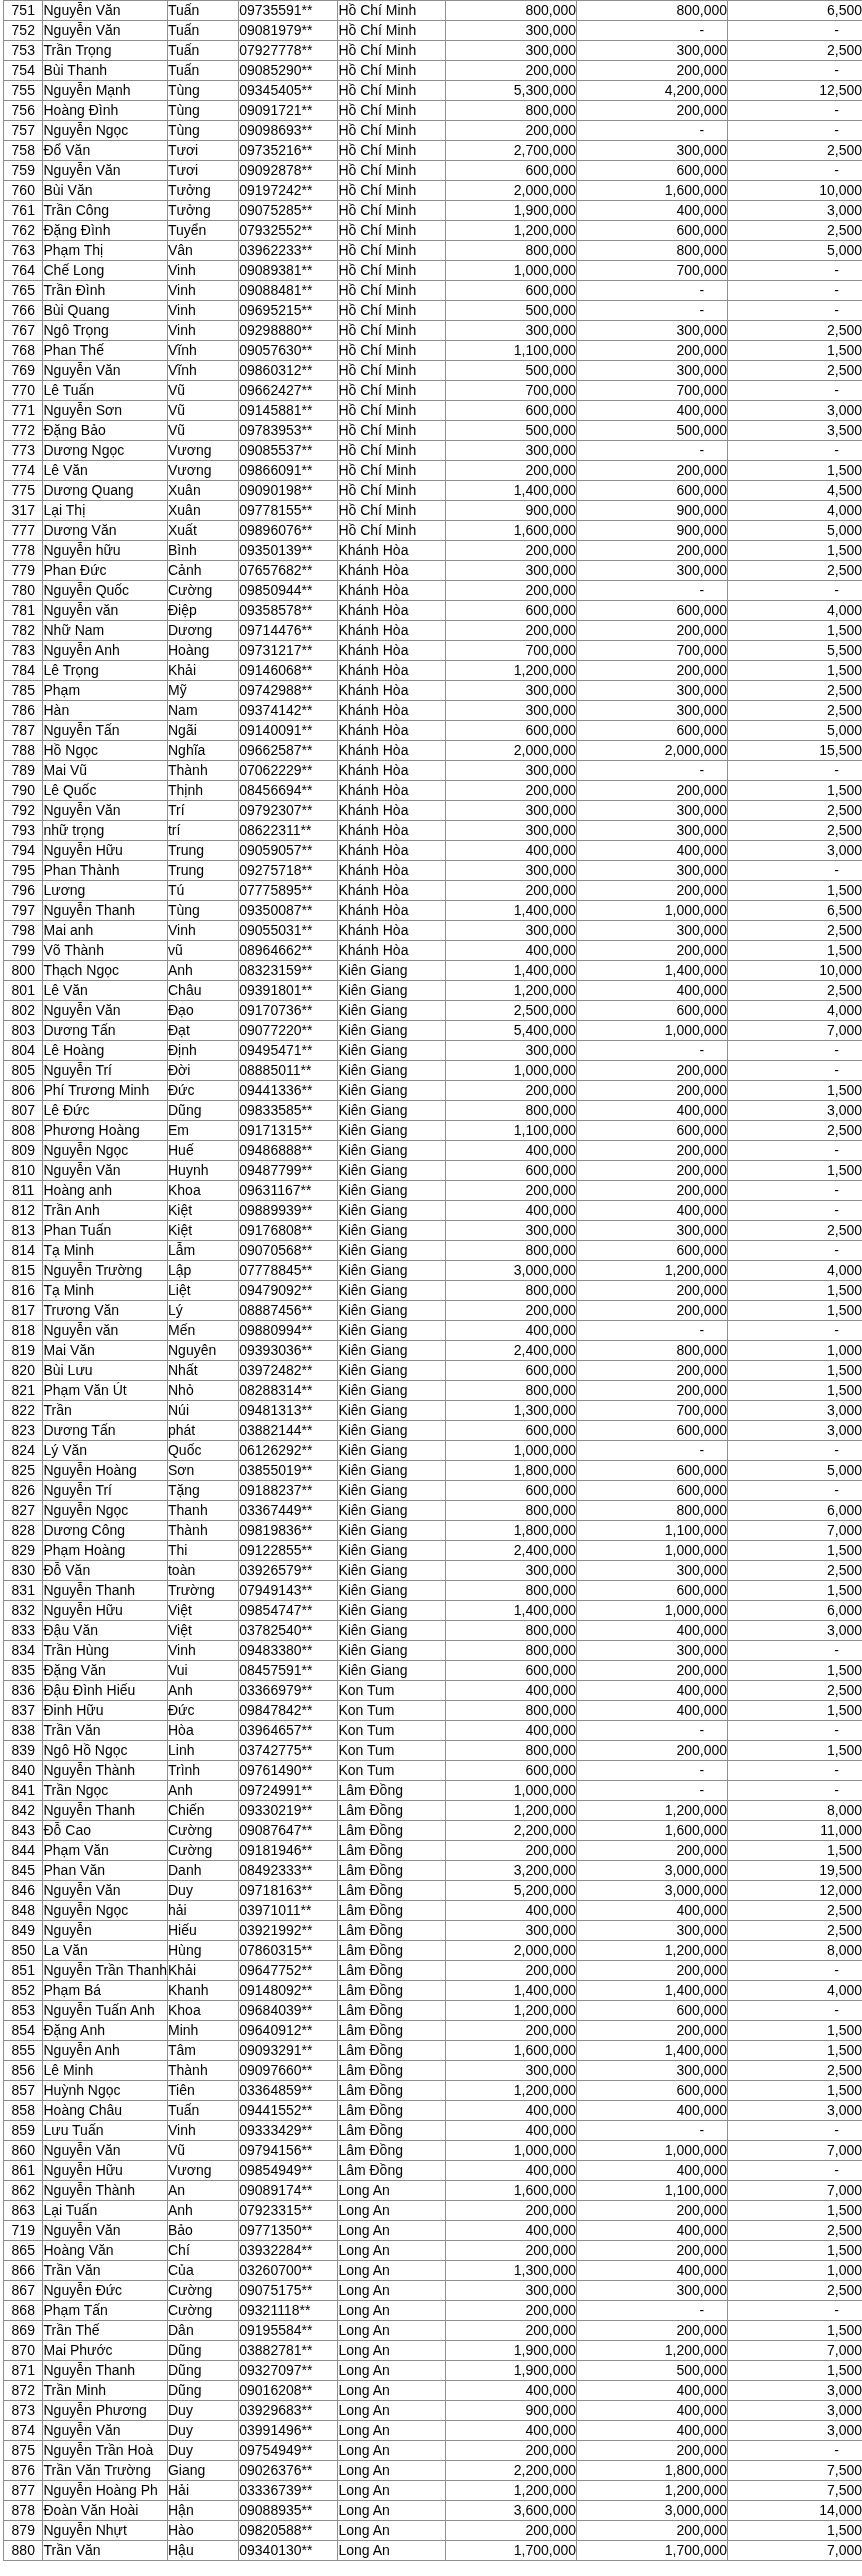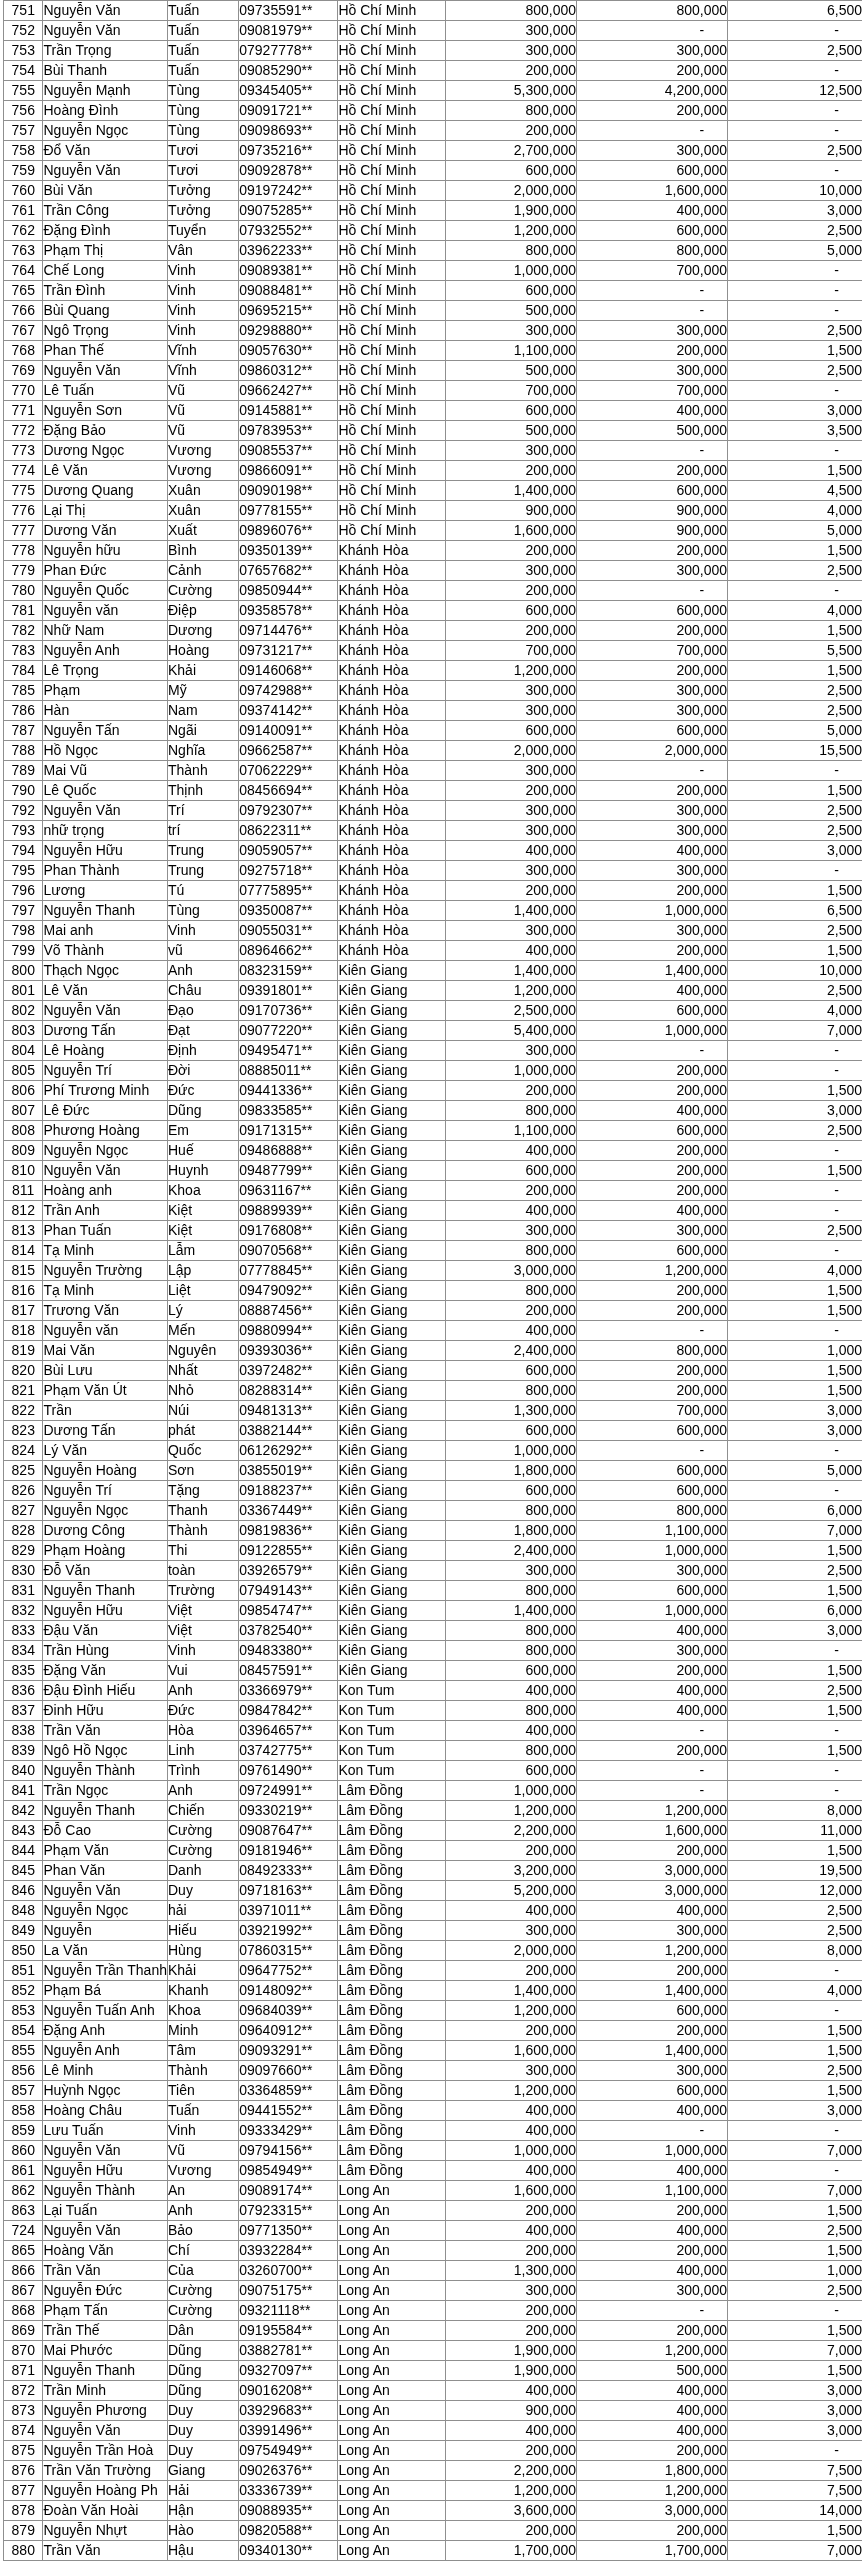--- a/index.html
+++ b/index.html
@@ -282,21 +282,21 @@
         <td class="c-no">775</td>
         <td class="c-lname">Dương Quang</td>
         <td class="c-fname">Xuân</td>
         <td class="c-phone">09090198**</td>
         <td class="c-prov">Hồ Chí Minh</td>
         <td class="c-amt">1,400,000</td>
         <td class="c-amt">600,000</td>
         <td class="c-amt">4,500</td>
       </tr>
       <tr>
-        <td class="c-no">776</td>
+        <td class="c-no">317</td>
         <td class="c-lname">Lại Thị</td>
         <td class="c-fname">Xuân</td>
         <td class="c-phone">09778155**</td>
         <td class="c-prov">Hồ Chí Minh</td>
         <td class="c-amt">900,000</td>
         <td class="c-amt">900,000</td>
         <td class="c-amt">4,000</td>
       </tr>
       <tr>
         <td class="c-no">777</td>
@@ -1142,21 +1142,21 @@
         <td class="c-no">863</td>
         <td class="c-lname">Lại Tuấn</td>
         <td class="c-fname">Anh</td>
         <td class="c-phone">07923315**</td>
         <td class="c-prov">Long An</td>
         <td class="c-amt">200,000</td>
         <td class="c-amt">200,000</td>
         <td class="c-amt">1,500</td>
       </tr>
       <tr>
-        <td class="c-no">724</td>
+        <td class="c-no">719</td>
         <td class="c-lname">Nguyễn Văn</td>
         <td class="c-fname">Bảo</td>
         <td class="c-phone">09771350**</td>
         <td class="c-prov">Long An</td>
         <td class="c-amt">400,000</td>
         <td class="c-amt">400,000</td>
         <td class="c-amt">2,500</td>
       </tr>
       <tr>
         <td class="c-no">865</td>

